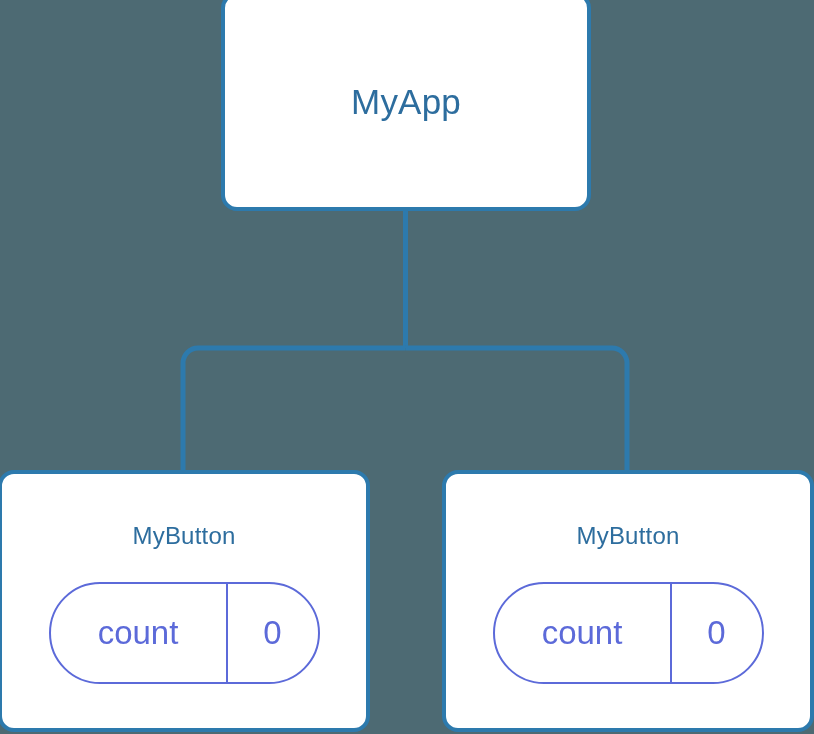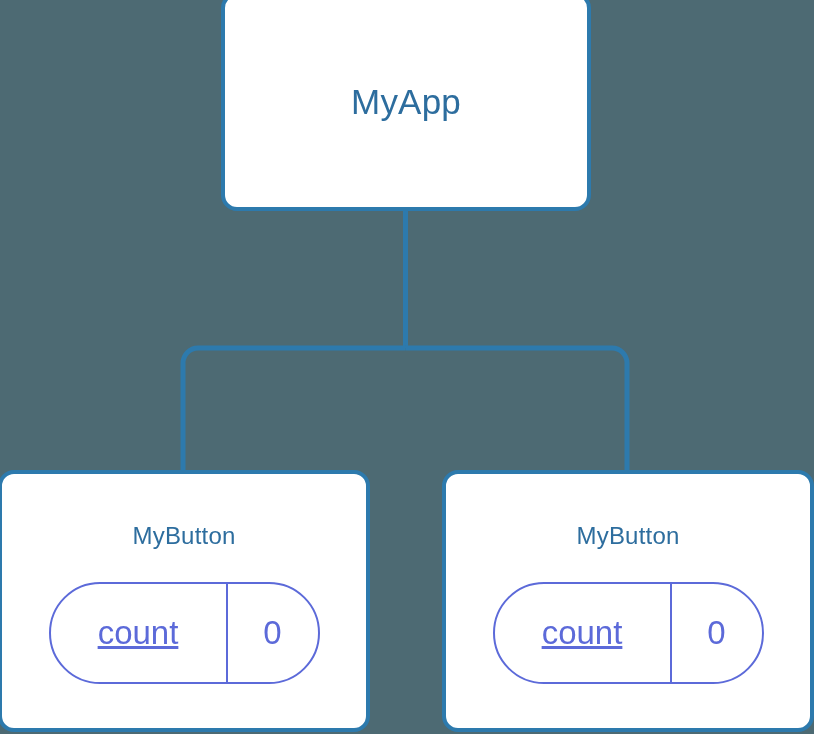--- a/index.html
+++ b/index.html
@@ -90,21 +90,20 @@
     overflow: hidden;
   }
   .state-key {
     width: 175px;
     display: flex;
     align-items: center;
     justify-content: center;
     color: #5c6ad9;
     font-size: 33px;
     box-sizing: border-box;
-    text-decoration: underline;
   }
   .state-divider {
     width: 2px;
     background: #5c6ad9;
     flex: 0 0 auto;
   }
   .state-value {
     width: 90px;
     display: flex;
     align-items: center;

